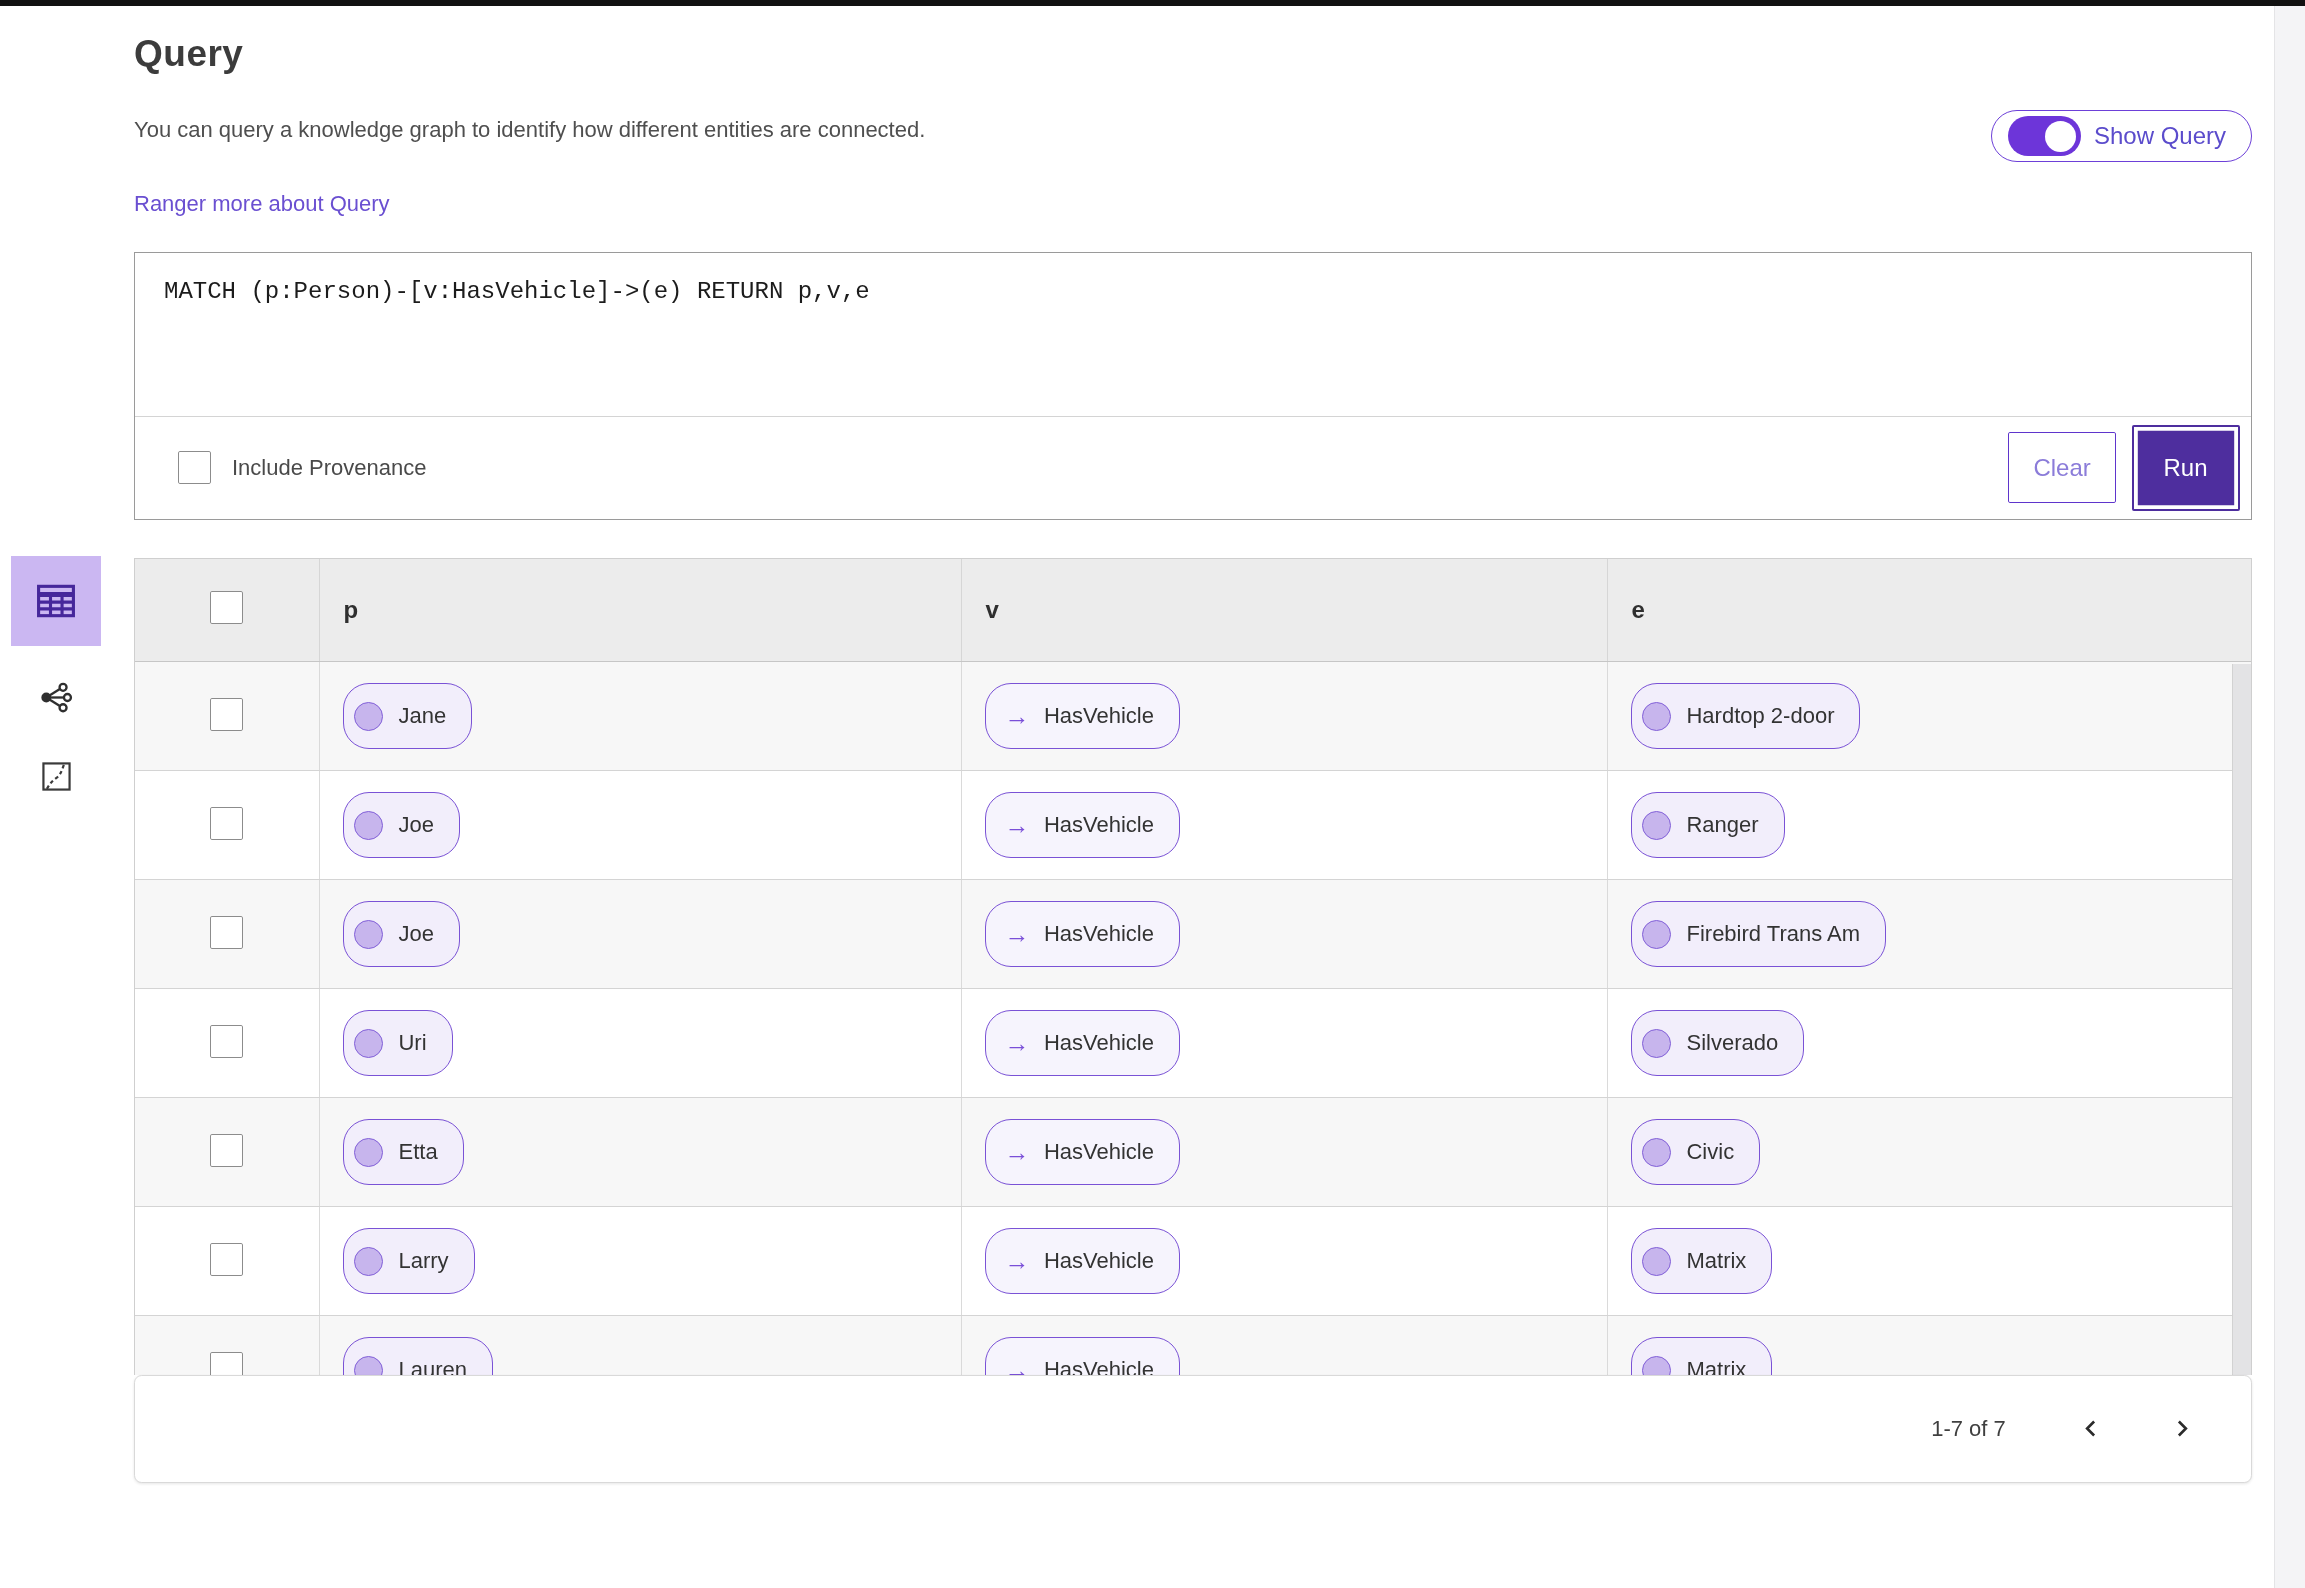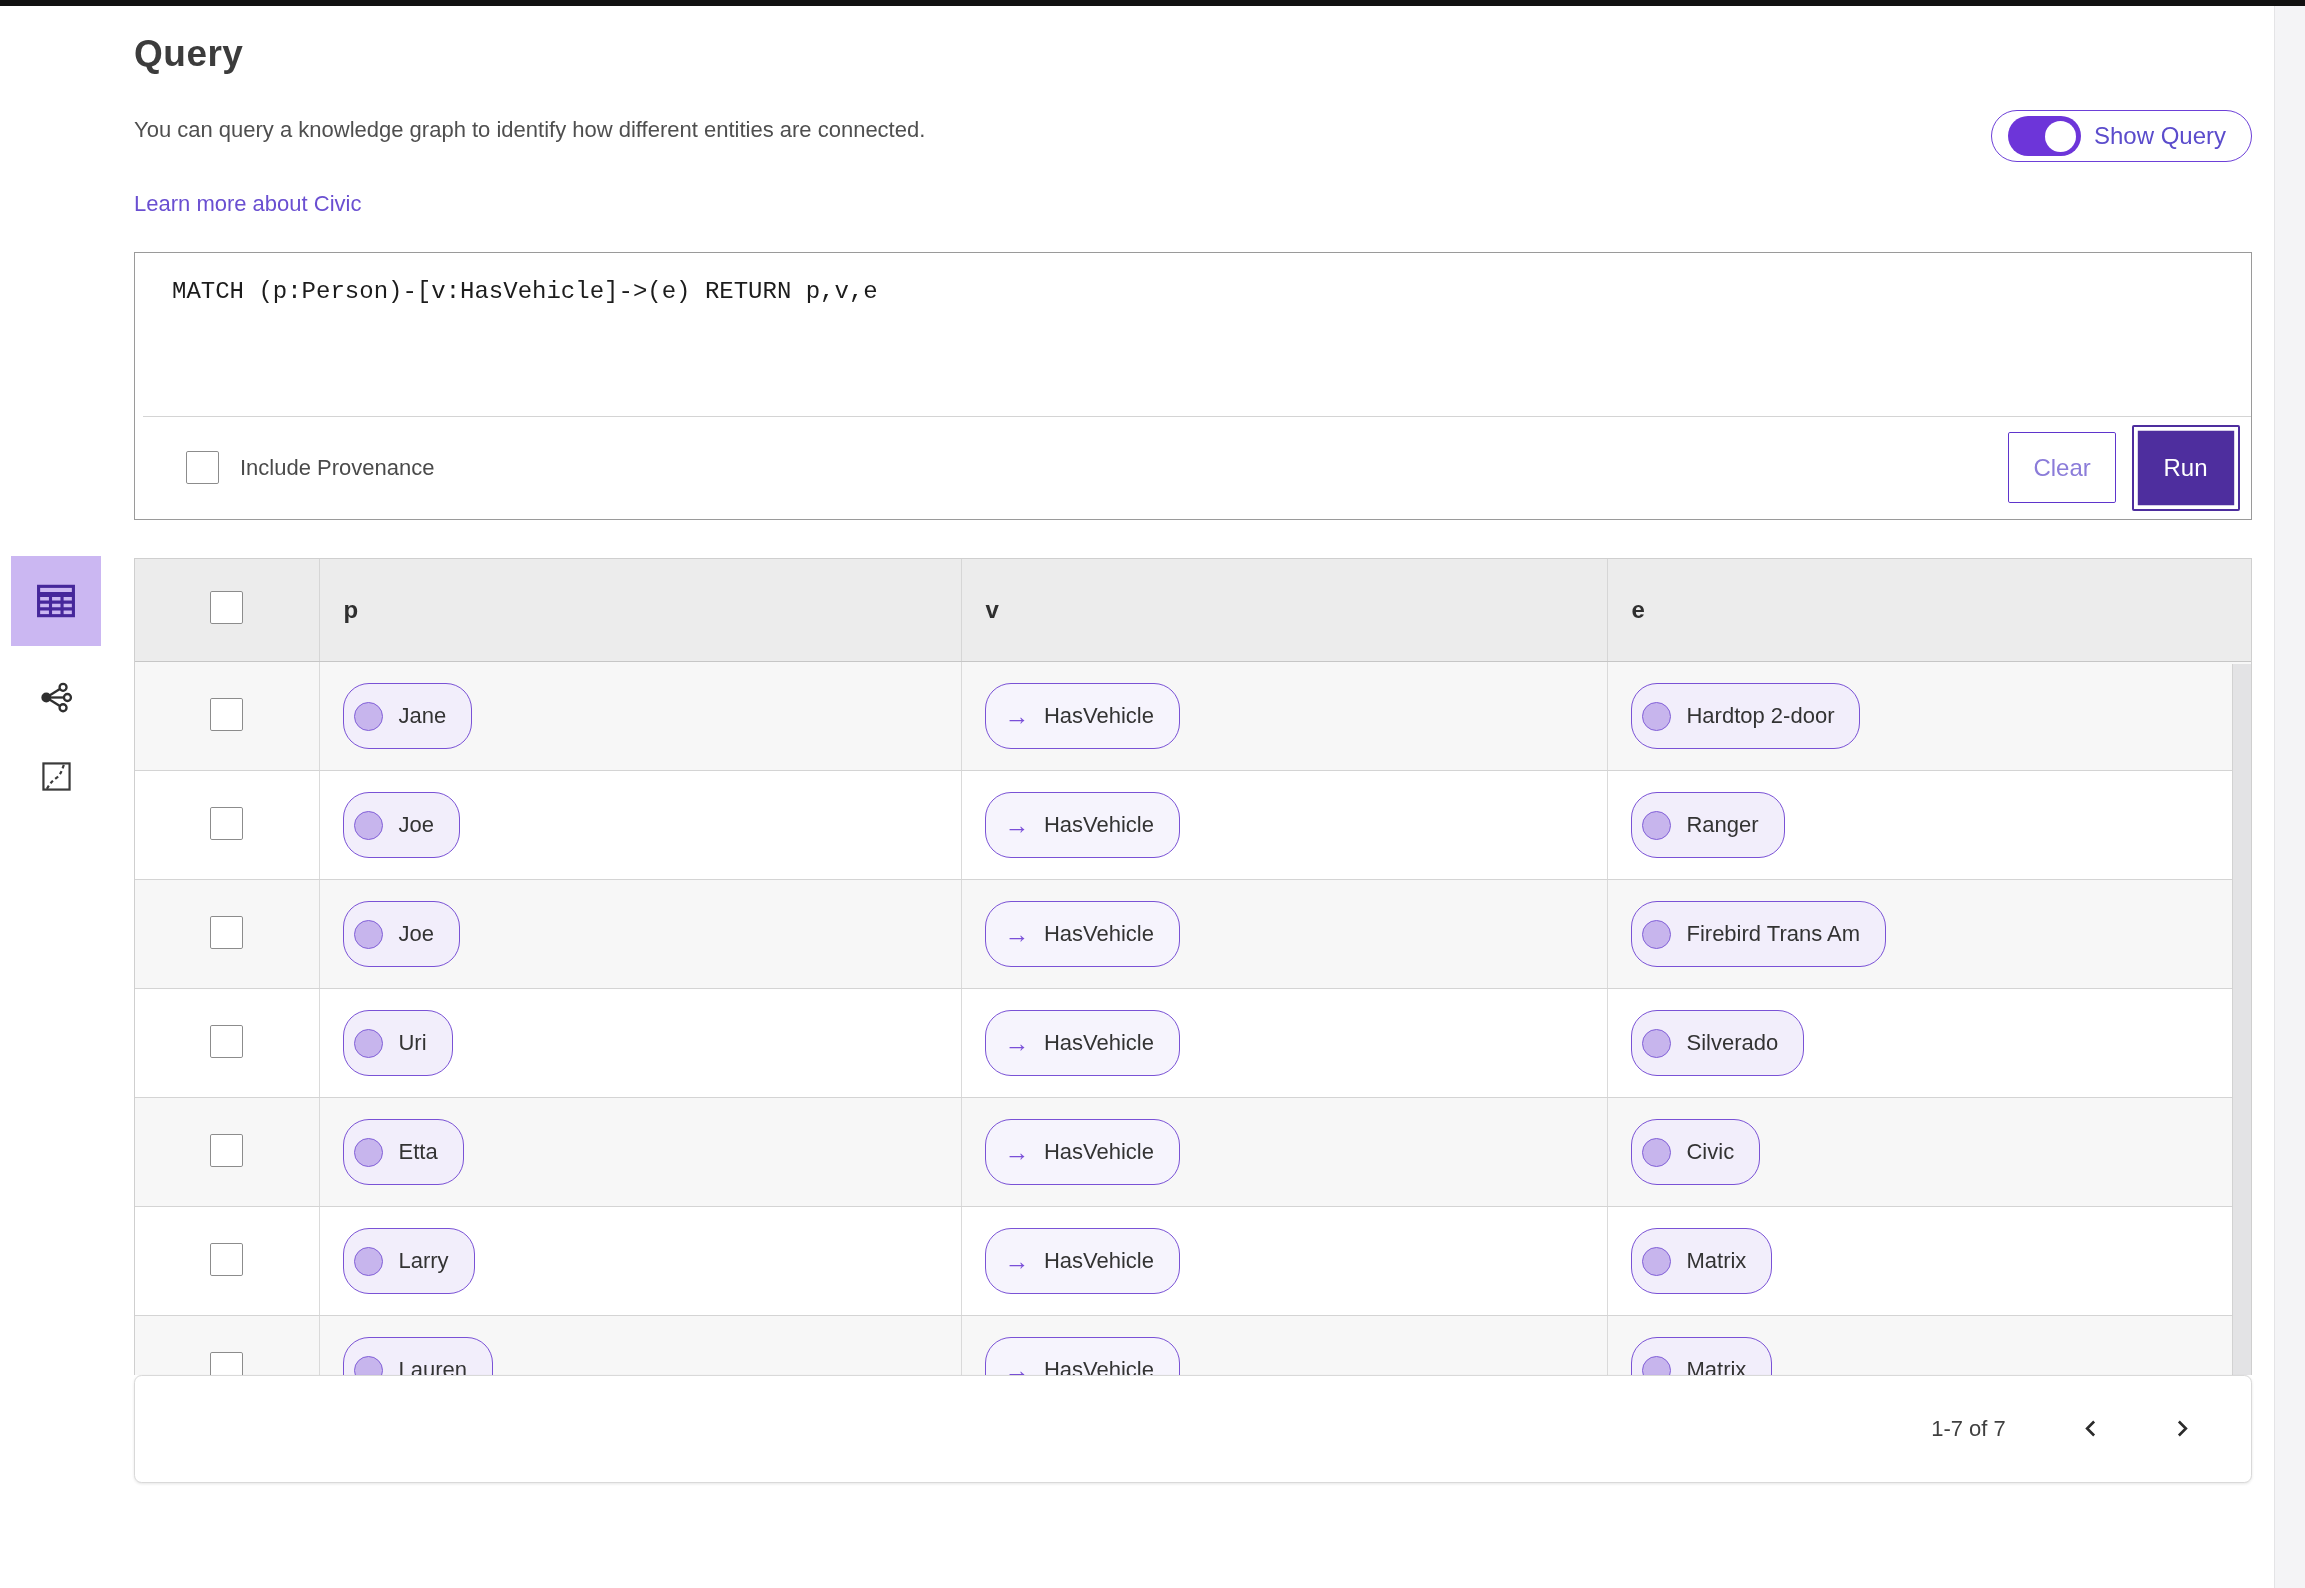--- a/index.html
+++ b/index.html
@@ -14,21 +14,21 @@
   .desc-row { display:flex; justify-content:space-between; align-items:flex-start; margin-top:35px; }
   .desc-text { font-size:22px; color:#4f4f4f; padding-top:7.7px; }
   .learn-link { display:inline-block; margin-top:29px; font-size:22px; color:#6a4fd1; cursor:pointer; }
 
   .toggle-pill { display:flex; align-items:center; gap:13.4px; height:52px; padding:0 25px 0 15.4px;
     border:1.9px solid #6d40d8; border-radius:35px; background:#ffffff; cursor:pointer; }
   .switch { position:relative; width:73px; height:40px; background:#6d35d9; border-radius:21px; }
   .switch .knob { position:absolute; top:4.8px; right:4.8px; width:31px; height:31px; background:#ffffff; border-radius:50%; }
   .toggle-label { font-size:24px; color:#5b4ccc; }
 
-  .query-panel { margin-top:35px; border:1px solid #9a9a9a; background:#ffffff;padding-left:8px; }
+  .query-panel { margin-top:35px; border:1px solid #9a9a9a; background:#ffffff; }
   .query-editor { position:relative; height:163px; padding:25px 29px; font-family:"Liberation Mono","DejaVu Sans Mono",monospace; font-size:24px; color:#1c1c1c; white-space:pre; }
   .resize-handle { position:absolute; right:5.8px; bottom:5.8px; width:23px; height:23px; }
   .query-toolbar { display:flex; align-items:center; justify-content:space-between; border-top:1px solid #d4d4d4; height:103px; padding:0 11.5px 0 43px; }
   .checkbox-wrap { display:flex; align-items:center; gap:21px; cursor:pointer; }
   .checkbox { display:inline-block; width:33px; height:33px; border:1.9px solid #8c8c8c; border-radius:1.9px; background:#ffffff; }
   .checkbox-label { font-size:22px; color:#4a4a4a; }
   .toolbar-buttons { display:flex; align-items:center; gap:15.4px; }
   .btn-clear { width:108px; height:71px; background:#ffffff; border:1.9px solid #5f35cc; border-radius:1.9px;
     color:#8b7cd9; font-size:24px; font-family:"Liberation Sans",sans-serif; cursor:pointer; }
   .btn-run { width:108px; height:86px; background:#4e2e9e; border:2.9px solid #4e2e9e; border-radius:1.9px;
@@ -84,21 +84,21 @@
   <div class="desc-row">
     <div class="desc-text">You can query a knowledge graph to identify how different entities are connected.</div>
     <div class="toggle-pill">
       <span class="switch">
           <span class="knob"></span>
         </span>
       <span class="toggle-label">Show Query</span>
     </div>
   </div>
 
-  <a class="learn-link">Learn more about Civic</a>
+  <a class="learn-link">Ranger more about Query</a>
 
   <div class="query-panel">
     <div class="query-editor">MATCH (p:Person)-[v:HasVehicle]-&gt;(e) RETURN p,v,e</div>
     <svg class="resize-handle" viewBox="0 0 24 24">
       <g stroke="#777777" stroke-width="2" stroke-dasharray="2.5,2.5">
         <line x1="6" y1="22" x2="22" y2="6"></line>
         <line x1="13" y1="22" x2="22" y2="13"></line>
         <line x1="19" y1="22" x2="22" y2="19"></line>
       </g>
     </svg>

